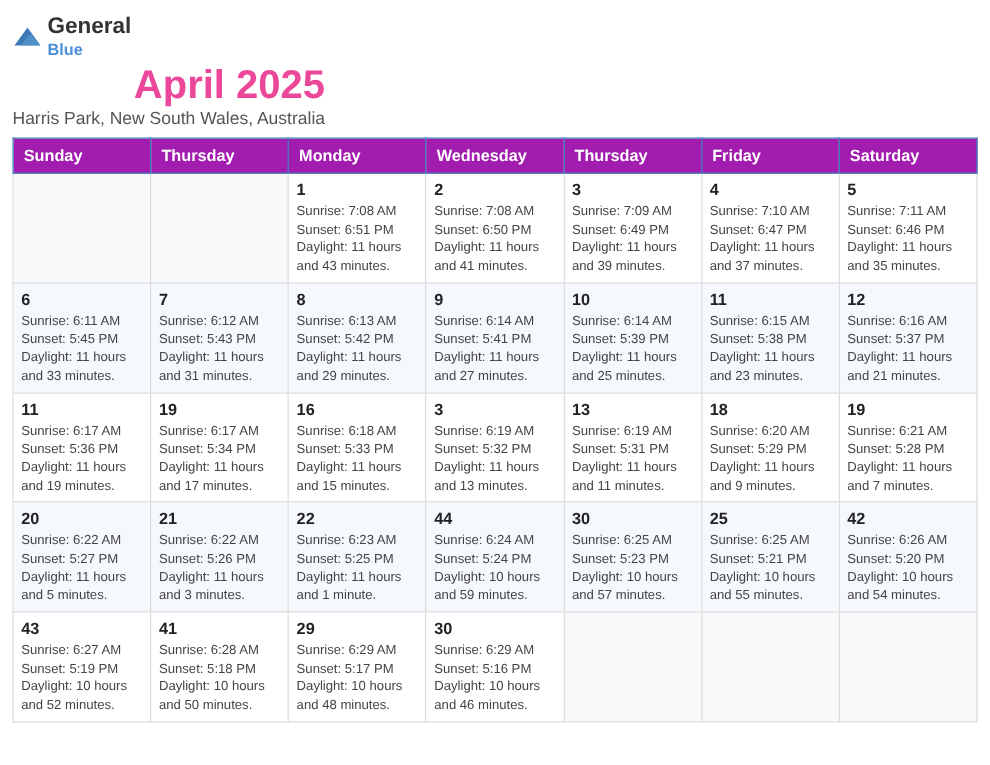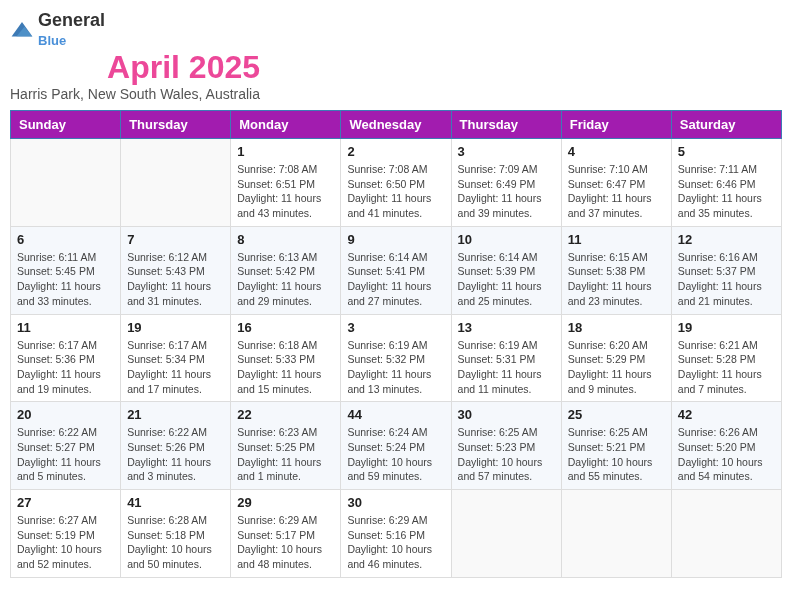--- a/index.html
+++ b/index.html
@@ -224,21 +224,21 @@
           <div class="day-number">25</div>
           <div class="day-info">Sunrise: 6:25 AM<br>Sunset: 5:21 PM<br>Daylight: 10 hours and 55 minutes.</div>
         </td>
         <td>
           <div class="day-number">42</div>
           <div class="day-info">Sunrise: 6:26 AM<br>Sunset: 5:20 PM<br>Daylight: 10 hours and 54 minutes.</div>
         </td>
       </tr>
       <tr>
         <td>
-          <div class="day-number">27</div>
+          <div class="day-number">43</div>
           <div class="day-info">Sunrise: 6:27 AM<br>Sunset: 5:19 PM<br>Daylight: 10 hours and 52 minutes.</div>
         </td>
         <td>
           <div class="day-number">41</div>
           <div class="day-info">Sunrise: 6:28 AM<br>Sunset: 5:18 PM<br>Daylight: 10 hours and 50 minutes.</div>
         </td>
         <td>
           <div class="day-number">29</div>
           <div class="day-info">Sunrise: 6:29 AM<br>Sunset: 5:17 PM<br>Daylight: 10 hours and 48 minutes.</div>
         </td>

